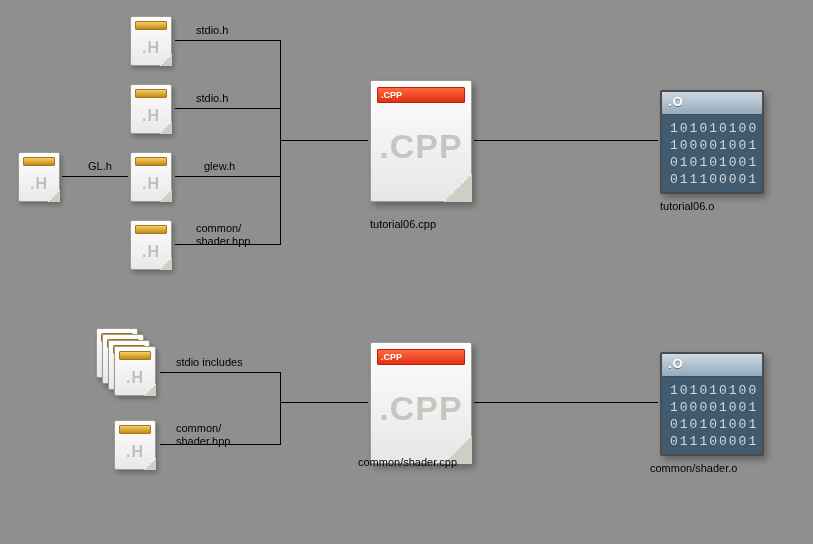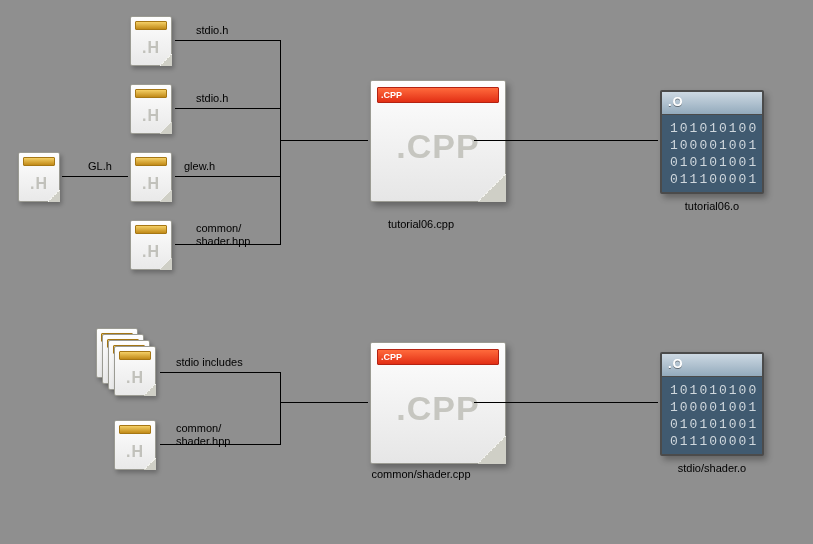--- a/index.html
+++ b/index.html
@@ -6,21 +6,21 @@
   body{
     background:#8f8f8f;
     width:813px;height:544px;
     position:relative;
     font-family:Arial,Helvetica,sans-serif;
     font-size:11px;color:#000;
     overflow:hidden;
   }
   .node{position:absolute}
   .lbl{position:absolute;white-space:pre;line-height:1.15}
-  .cap{position:absolute;text-align:center}
+  .cap{position:absolute;}
 
   
   .hfile{
     width:40px;height:48px;position:relative;
     background:linear-gradient(#fefefe,#e9e9e9);
     border:1px solid #9b9b93;border-radius:2px;
     box-shadow:2px 3px 4px rgba(0,0,0,.25);
   }
   .hfile::before{
     content:"";position:absolute;left:4px;right:4px;top:4px;height:7px;
@@ -41,21 +41,20 @@
   
   .hstack{position:absolute;width:56px;height:62px}
   .hstack .hfile{position:absolute}
 
   
   .cpp{
     width:100px;height:120px;position:relative;
     background:linear-gradient(#fefefe,#e6e6e6);
     border:1px solid #9b9b93;border-radius:2px;
     box-shadow:3px 4px 6px rgba(0,0,0,.30);
-    padding-left:34px;
   }
   .cpp .bar{
     position:absolute;left:6px;right:6px;top:6px;height:14px;
     background:linear-gradient(#ff6a3c,#e22f15);
     border:1px solid #b42212;border-radius:1px;
   }
   .cpp .bar span{
     position:absolute;left:3px;top:0;color:#fff;font:bold 9px/14px Arial;
   }
   .cpp .ext{
@@ -120,21 +119,21 @@
     </div>
 </div>
 <div class="node" style="left:130px;top:220px">
   <div class="hfile">
       <div class="fold"></div>
     </div>
 </div>
 
 <div class="lbl" style="left:196px;top:24px">stdio.h</div>
 <div class="lbl" style="left:196px;top:92px">stdio.h</div>
-<div class="lbl" style="left:184px;top:160px">glew.h</div>
+<div class="lbl" style="left:204px;top:160px">glew.h</div>
 <div class="lbl" style="left:196px;top:222px">common/
 shader.hpp</div>
 
 <div class="node" style="left:370px;top:80px">
   <div class="cpp">
     <div class="bar">
         <span>.CPP</span>
       </div>
     <div class="ext">.CPP</div>
     <div class="fold"></div>
@@ -192,32 +191,32 @@
 
 <div class="node" style="left:370px;top:342px">
   <div class="cpp">
     <div class="bar">
         <span>.CPP</span>
       </div>
     <div class="ext">.CPP</div>
     <div class="fold"></div>
   </div>
 </div>
-<div class="cap" style="left:358px;top:468px;width:126px">common/shader.cpp</div>
+<div class="cap" style="left:358px;top:456px;width:126px">common/shader.cpp</div>
 
 <div class="node" style="left:660px;top:352px">
   <div class="ofile">
     <div class="top">
         <span>.O</span>
       </div>
     <div class="bits">101010100
 100001001
 010101001
 011100001</div>
   </div>
 </div>
-<div class="cap" style="left:650px;top:462px;width:124px">stdio/shader.o</div>
+<div class="cap" style="left:650px;top:462px;width:124px">common/shader.o</div>
 
 <div class="hline" style="left:160px;top:372px;width:120px"></div>
 <div class="hline" style="left:160px;top:444px;width:120px"></div>
 <div class="vline" style="left:280px;top:372px;height:73px"></div>
 <div class="hline" style="left:280px;top:402px;width:88px"></div>
 <div class="hline" style="left:474px;top:402px;width:184px"></div>
 
 </body></html>

